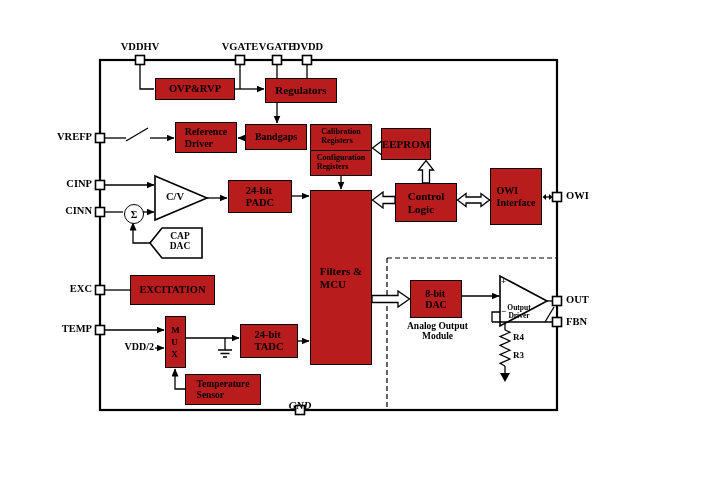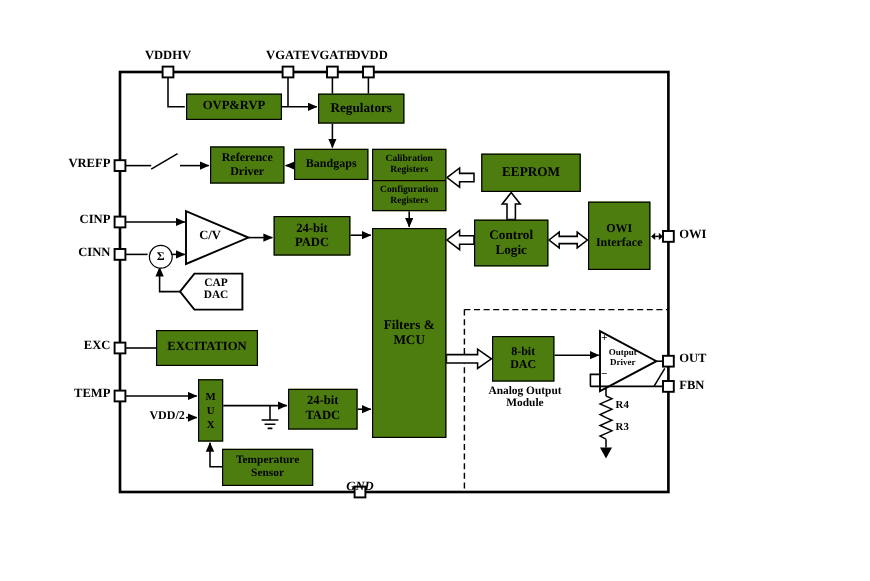--- a/index.html
+++ b/index.html
@@ -1,20 +1,20 @@
 <!DOCTYPE html>
 <html><head>
 <meta charset="utf-8">
 <style>
   html,body{margin:0;padding:0;background:#fff;}
   .stage{position:relative;width:725px;height:484px;background:#fff;overflow:hidden;
          font-family:"Liberation Serif", serif;color:#000;}
   .stage svg{position:absolute;left:0;top:0;}
-  .blk{position:absolute;box-sizing:border-box;border:1.6px solid #000;background:#4d7c0f;
-       display:flex;align-items:center;justify-content:center;text-align:center;
+  .blk{position:absolute;box-sizing:border-box;border:1.6px solid #000;background:#b91c1c;
+       display:flex;align-items:center;justify-content:center;
        white-space:pre-line;font-weight:600;font-size:11px;line-height:1.12;}
   .lbl{position:absolute;white-space:pre-line;font-weight:600;font-size:10.5px;line-height:1.1;}
   .c{text-align:center;}
   .r{text-align:right;}
   .cell{flex:1;width:100%;display:flex;align-items:center;justify-content:center;white-space:pre-line;}
 </style>
 </head>
 <body>
 
 <div class="stage">
@@ -115,21 +115,21 @@
 Driver</div>
 <div class="blk" style="left:245px;top:124px;width:62px;height:26px;font-size:10px;">Bandgaps</div>
 
 <div class="blk" style="left:310px;top:124px;width:62px;height:52px;flex-direction:column;font-size:8px;padding:0;">
   <div class="cell" style="border-bottom:1.4px solid #000;">Calibration
 Registers</div>
   <div class="cell">Configuration
 Registers</div>
 </div>
 
-<div class="blk" style="left:401px;top:128px;width:83px;height:32px;">EEPROM</div>
+<div class="blk" style="left:381px;top:128px;width:50px;height:32px;">EEPROM</div>
 <div class="blk" style="left:228px;top:180px;width:64px;height:33px;font-size:10.5px;">24-bit
 PADC</div>
 <div class="blk" style="left:395px;top:183px;width:62px;height:39px;">Control
 Logic</div>
 <div class="blk" style="left:490px;top:168px;width:52px;height:57px;font-size:10px;">OWI
 Interface</div>
 <div class="blk" style="left:310px;top:190px;width:62px;height:175px;">Filters &amp;
 MCU</div>
 <div class="blk" style="left:130px;top:275px;width:85px;height:30px;font-size:10.5px;">EXCITATION</div>
 <div class="blk" style="left:165px;top:316px;width:21px;height:52px;font-size:9px;line-height:1.35;">M
@@ -138,21 +138,21 @@
 <div class="blk" style="left:240px;top:324px;width:58px;height:34px;font-size:10.5px;">24-bit
 TADC</div>
 <div class="blk" style="left:185px;top:374px;width:76px;height:31px;font-size:9.5px;">Temperature
 Sensor</div>
 <div class="blk" style="left:410px;top:280px;width:52px;height:38px;font-size:10px;">8-bit
 DAC</div>
 
 <div class="lbl c" style="left:157px;top:191px;width:36px;font-size:10.5px;">C/V</div>
 <div class="lbl c" style="left:158px;top:231px;width:44px;font-size:9.5px;">CAP
 DAC</div>
-<div class="lbl c" style="left:502px;top:290px;width:34px;font-size:7.5px;">Output
+<div class="lbl c" style="left:502px;top:304px;width:34px;font-size:7.5px;">Output
 Driver</div>
 <div class="lbl c" style="left:395px;top:321px;width:85px;font-size:9.5px;font-weight:700;">Analog Output
 Module</div>
 <div class="lbl" style="left:501px;top:277px;font-size:9px;">+</div>
 <div class="lbl" style="left:501px;top:307px;font-size:9px;">−</div>
 <div class="lbl" style="left:513px;top:333px;font-size:9px;">R4</div>
 <div class="lbl" style="left:513px;top:351px;font-size:9px;">R3</div>
 <div class="lbl r" style="left:112px;top:341px;width:42px;font-size:10px;">VDD/2</div>
 
 <div style="position:absolute;left:124px;top:204px;width:18px;height:18px;border:1.5px solid #000;border-radius:50%;background:#fff;display:flex;align-items:center;justify-content:center;font-size:10px;font-weight:600;">Σ</div>

